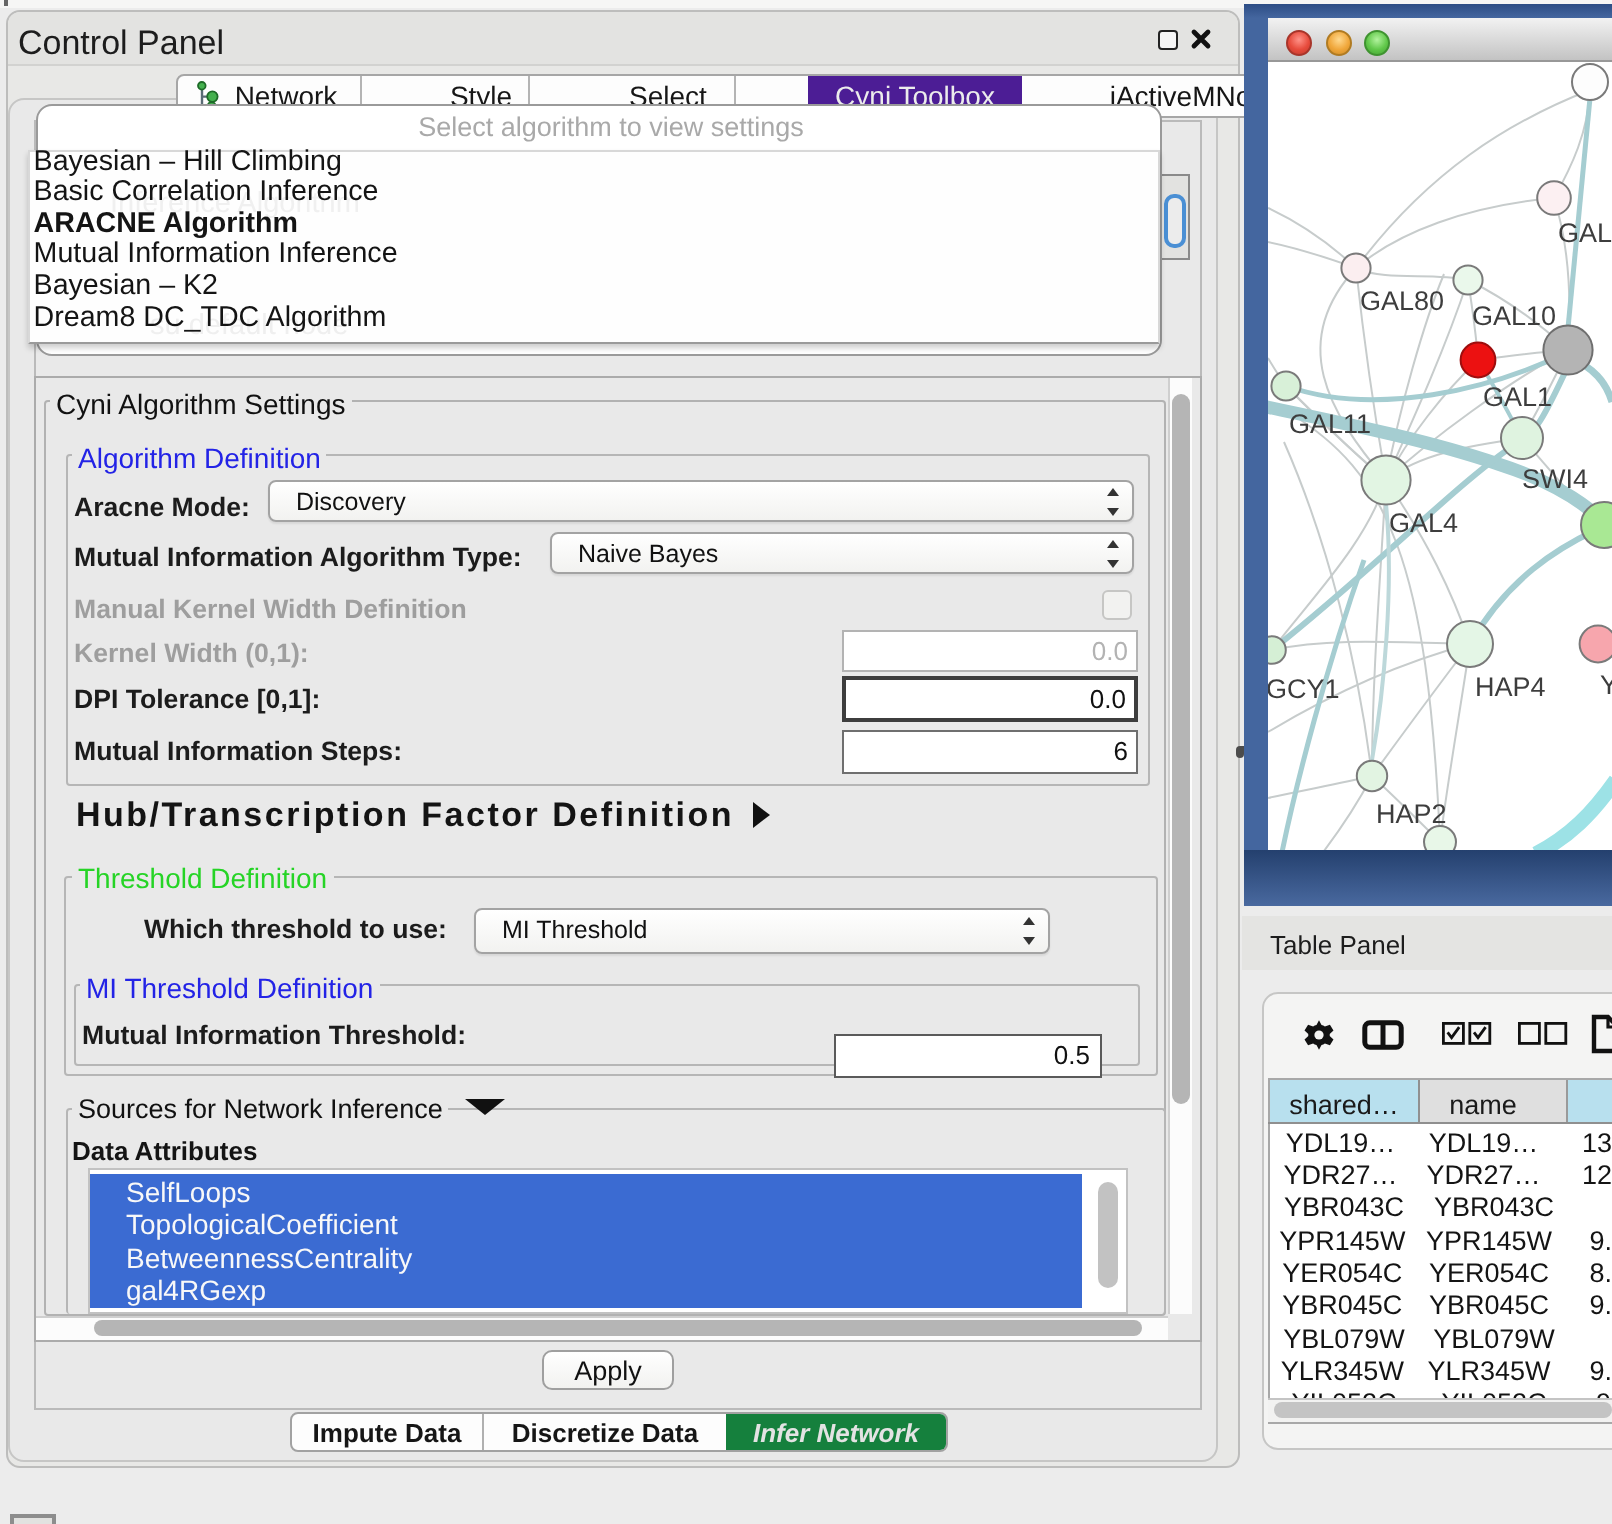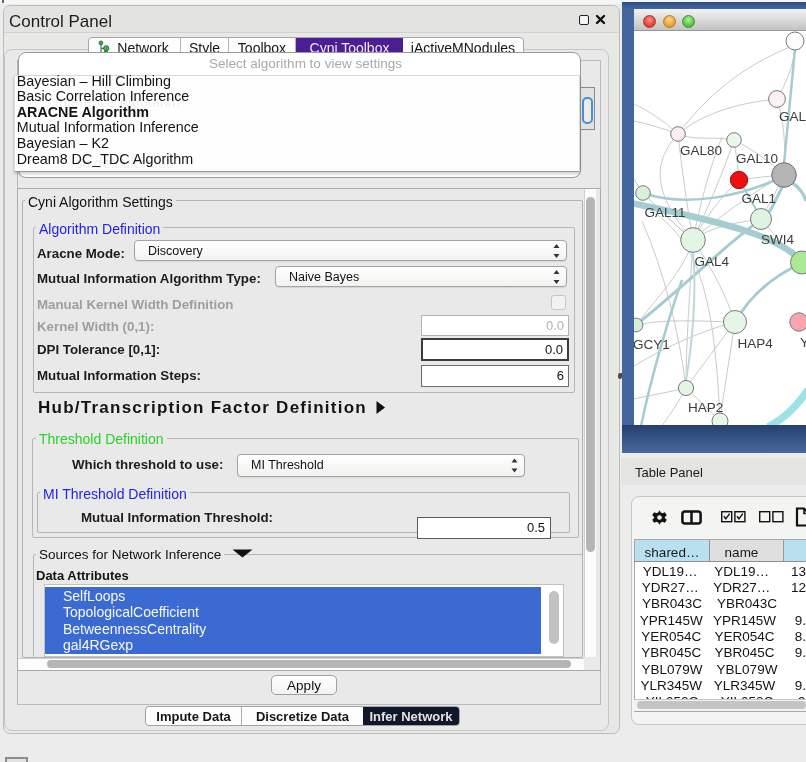--- a/index.html
+++ b/index.html
@@ -27,29 +27,29 @@
 
 <div class="abs" style="left:579px;top:15px;width:8px;height:8px;border:1.5px solid #222;border-radius:2px;background:#f5f5f5;"></div>
 <svg class="abs" style="left:595px;top:14px;" width="11" height="11" viewBox="0 0 11 11">
     <path d="M2 2 L9 9 M9 2 L2 9" stroke="#111" stroke-width="2.4" stroke-linecap="round"></path>
   </svg>
 
 <div class="abs" style="left:4px;top:49px;width:605px;height:682px;background:#e9e9e9;border:1px solid #c6c6c5;border-radius:8px;box-sizing:border-box;"></div>
 
 <div class="abs" style="left:17px;top:60px;width:584px;height:645px;background:#e9e9e9;border:1px solid #bababa;box-sizing:border-box;"></div>
 
-<div id="toptabs" class="abs" style="left:88px;top:37px;height:20px;border:1px solid #a6a6a6;border-radius:4px;background:#fdfdfd;display:flex;font-size:14px;color:#161616;overflow:hidden;">
+<div id="toptabs" class="abs" style="left:88px;top:37px;height:20px;border:1px solid #a6a6a6;border-radius:4px;background:#fdfdfd;display:flex;font-size:14px;color:#161616;overflow:hidden;gap:36px;">
   <div style="width:91px;display:flex;align-items:center;justify-content:center;border-right:1px solid #b4b4b4;"><svg width="16" height="16" viewBox="0 0 16 16" style="margin-right:5px;margin-left:-4px;">
         <path d="M5 4 L5 13.2 M5 8.3 L8 8.3 M5 13.2 L8 13.2" fill="none" stroke="#5a6b75" stroke-width="1.2"></path>
         <circle cx="4.9" cy="2.9" r="1.9" fill="#44b14e" stroke="#1e6b28" stroke-width="0.9"></circle>
         <circle cx="10.2" cy="8.3" r="2.6" fill="#44b14e" stroke="#1e6b28" stroke-width="0.9"></circle>
         <circle cx="9.8" cy="13.2" r="2.1" fill="#44b14e" stroke="#1e6b28" stroke-width="0.9"></circle>
       </svg>Network</div>
   <div style="width:47px;display:flex;align-items:center;justify-content:center;border-right:1px solid #b4b4b4;">Style</div>
-  <div style="width:66px;display:flex;align-items:center;justify-content:center;border-right:1px solid #b4b4b4;">Toolbox</div>
+  <div style="width:66px;display:flex;align-items:center;justify-content:center;border-right:1px solid #b4b4b4;">Select</div>
   <div style="width:107px;display:flex;align-items:center;justify-content:center;background:#4c1d95;color:#ececec;">Cyni Toolbox</div>
   <div style="width:120px;display:flex;align-items:center;justify-content:center;">jActiveMNodules</div>
 </div>
 
 <div class="abs" style="left:580px;top:87px;width:15px;height:43px;background:#e2e2e0;border:1px solid #8a8a8a;box-sizing:border-box;"></div>
 <div class="abs" style="left:582px;top:97px;width:11px;height:27px;border:2px solid #4a8fd4;border-radius:5px;background:#ececec;box-sizing:border-box;"></div>
 
 <div class="abs" style="left:17.5px;top:52px;width:563px;height:126px;background:#fff;border:1px solid #9a9a9a;border-radius:8px;box-sizing:border-box;"></div>
 
 <div class="abs" style="left:13.5px;top:75px;width:566px;height:96.5px;background:#fefefe;border:1px solid #d8d8d8;border-bottom:1px solid #9a9a9a;box-shadow:0 2px 3px rgba(0,0,0,0.2);box-sizing:border-box;"></div>
@@ -121,41 +121,41 @@
 <div class="combo" style="left:237px;top:454px;width:288px;height:23px;box-sizing:border-box;">
     <span class="val">MI Threshold</span>
     <span class="step"><svg width="9" height="21" viewBox="0 0 9 21">
         <path d="M4.5 3.5 L7.5 7.5 L1.5 7.5 Z" fill="#333"></path>
         <path d="M4.5 17.5 L7.5 13.5 L1.5 13.5 Z" fill="#333"></path>
       </svg></span>
   </div>
 
 <div class="grp" style="left:37px;top:492px;width:531px;height:39px;"></div>
 <div class="grpt" style="left:40px;top:486px;color:#2323e6;">MI Threshold Definition</div>
-<div class="lbl" style="left:41px;top:510px;margin-left:40px;">Mutual Information Threshold:</div>
+<div class="lbl" style="left:41px;top:510px;">Mutual Information Threshold:</div>
 <div class="tf" style="left:417px;top:517px;width:134px;height:22px;border:1.5px solid #5a5a5a;box-sizing:border-box;padding:2px 5px 0 0;">0.5</div>
 
 <div class="grp" style="left:33px;top:554px;width:548px;height:102px;border-bottom:none;"></div>
 <div class="grpt" style="left:36px;top:547px;color:#111;font-size:13.5px;">Sources for Network Inference</div>
 <svg class="abs" style="left:232px;top:549px;" width="21" height="9" viewBox="0 0 21 9">
     <path d="M0.5 0.5 L20.5 0.5 L10.5 8.5 Z" fill="#111"></path>
   </svg>
 <div class="abs bold" style="left:36px;top:567.5px;font-size:13px;color:#141414;">Data Attributes</div>
 
 <div class="abs" style="left:44px;top:584px;width:520px;height:73px;background:#fff;border:1px solid #c2c2c2;box-sizing:border-box;"></div>
 <div class="abs" style="left:45px;top:587px;width:496px;height:66.5px;background:#3b6bd2;"></div>
 <div class="abs" style="left:63px;top:587.5px;font-size:14px;color:#f8f8f8;line-height:16.6px;">SelfLoops<br>TopologicalCoefficient<br>BetweennessCentrality<br>gal4RGexp</div>
 <div class="abs" style="left:549px;top:591px;width:10px;height:53px;background:#c2c2c2;border-radius:5px;"></div>
 
 <div class="abs" style="left:271px;top:675px;width:66px;height:20px;background:linear-gradient(#ffffff,#f2f2f0);border:1px solid #9f9f9f;border-radius:5px;box-sizing:border-box;text-align:center;font-size:13.5px;color:#111;padding-top:2px;">Apply</div>
 
 <div class="abs" style="left:145px;top:706px;height:20px;border:1px solid #a2a2a2;border-radius:4px;background:#fdfdfd;display:flex;font-size:13px;font-weight:bold;color:#161616;overflow:hidden;box-sizing:border-box;">
   <div style="width:95px;display:flex;align-items:center;justify-content:center;border-right:1px solid #b0b0b0;">Impute Data</div>
   <div style="width:121px;display:flex;align-items:center;justify-content:center;">Discretize Data</div>
-  <div style="width:96px;display:flex;align-items:center;justify-content:center;background:#0f172a;color:#e3e3e3;">Infer Network</div>
+  <div style="width:110px;display:flex;align-items:center;justify-content:center;background:#15803d;color:#e3e3e3;font-style:italic;">Infer Network</div>
 </div>
 
 <div class="abs" style="left:5px;top:757px;width:19px;height:10px;background:#e2e2e0;border:2px solid #8d8d8d;"></div>
 
 <div class="abs" style="left:617.5px;top:373px;width:4px;height:5.5px;background:#4c4c4c;border-radius:2px 0 2px 2px;"></div>
 
 <div class="abs" style="left:622px;top:2px;width:184px;height:451px;background:#44669f;"></div>
 <div class="abs" style="left:622px;top:2px;width:184px;height:7px;background:linear-gradient(#2d4d85,#44669f);"></div>
 <div class="abs" style="left:622px;top:425px;width:184px;height:28px;background:linear-gradient(#24406e,#49699f);"></div>
 

